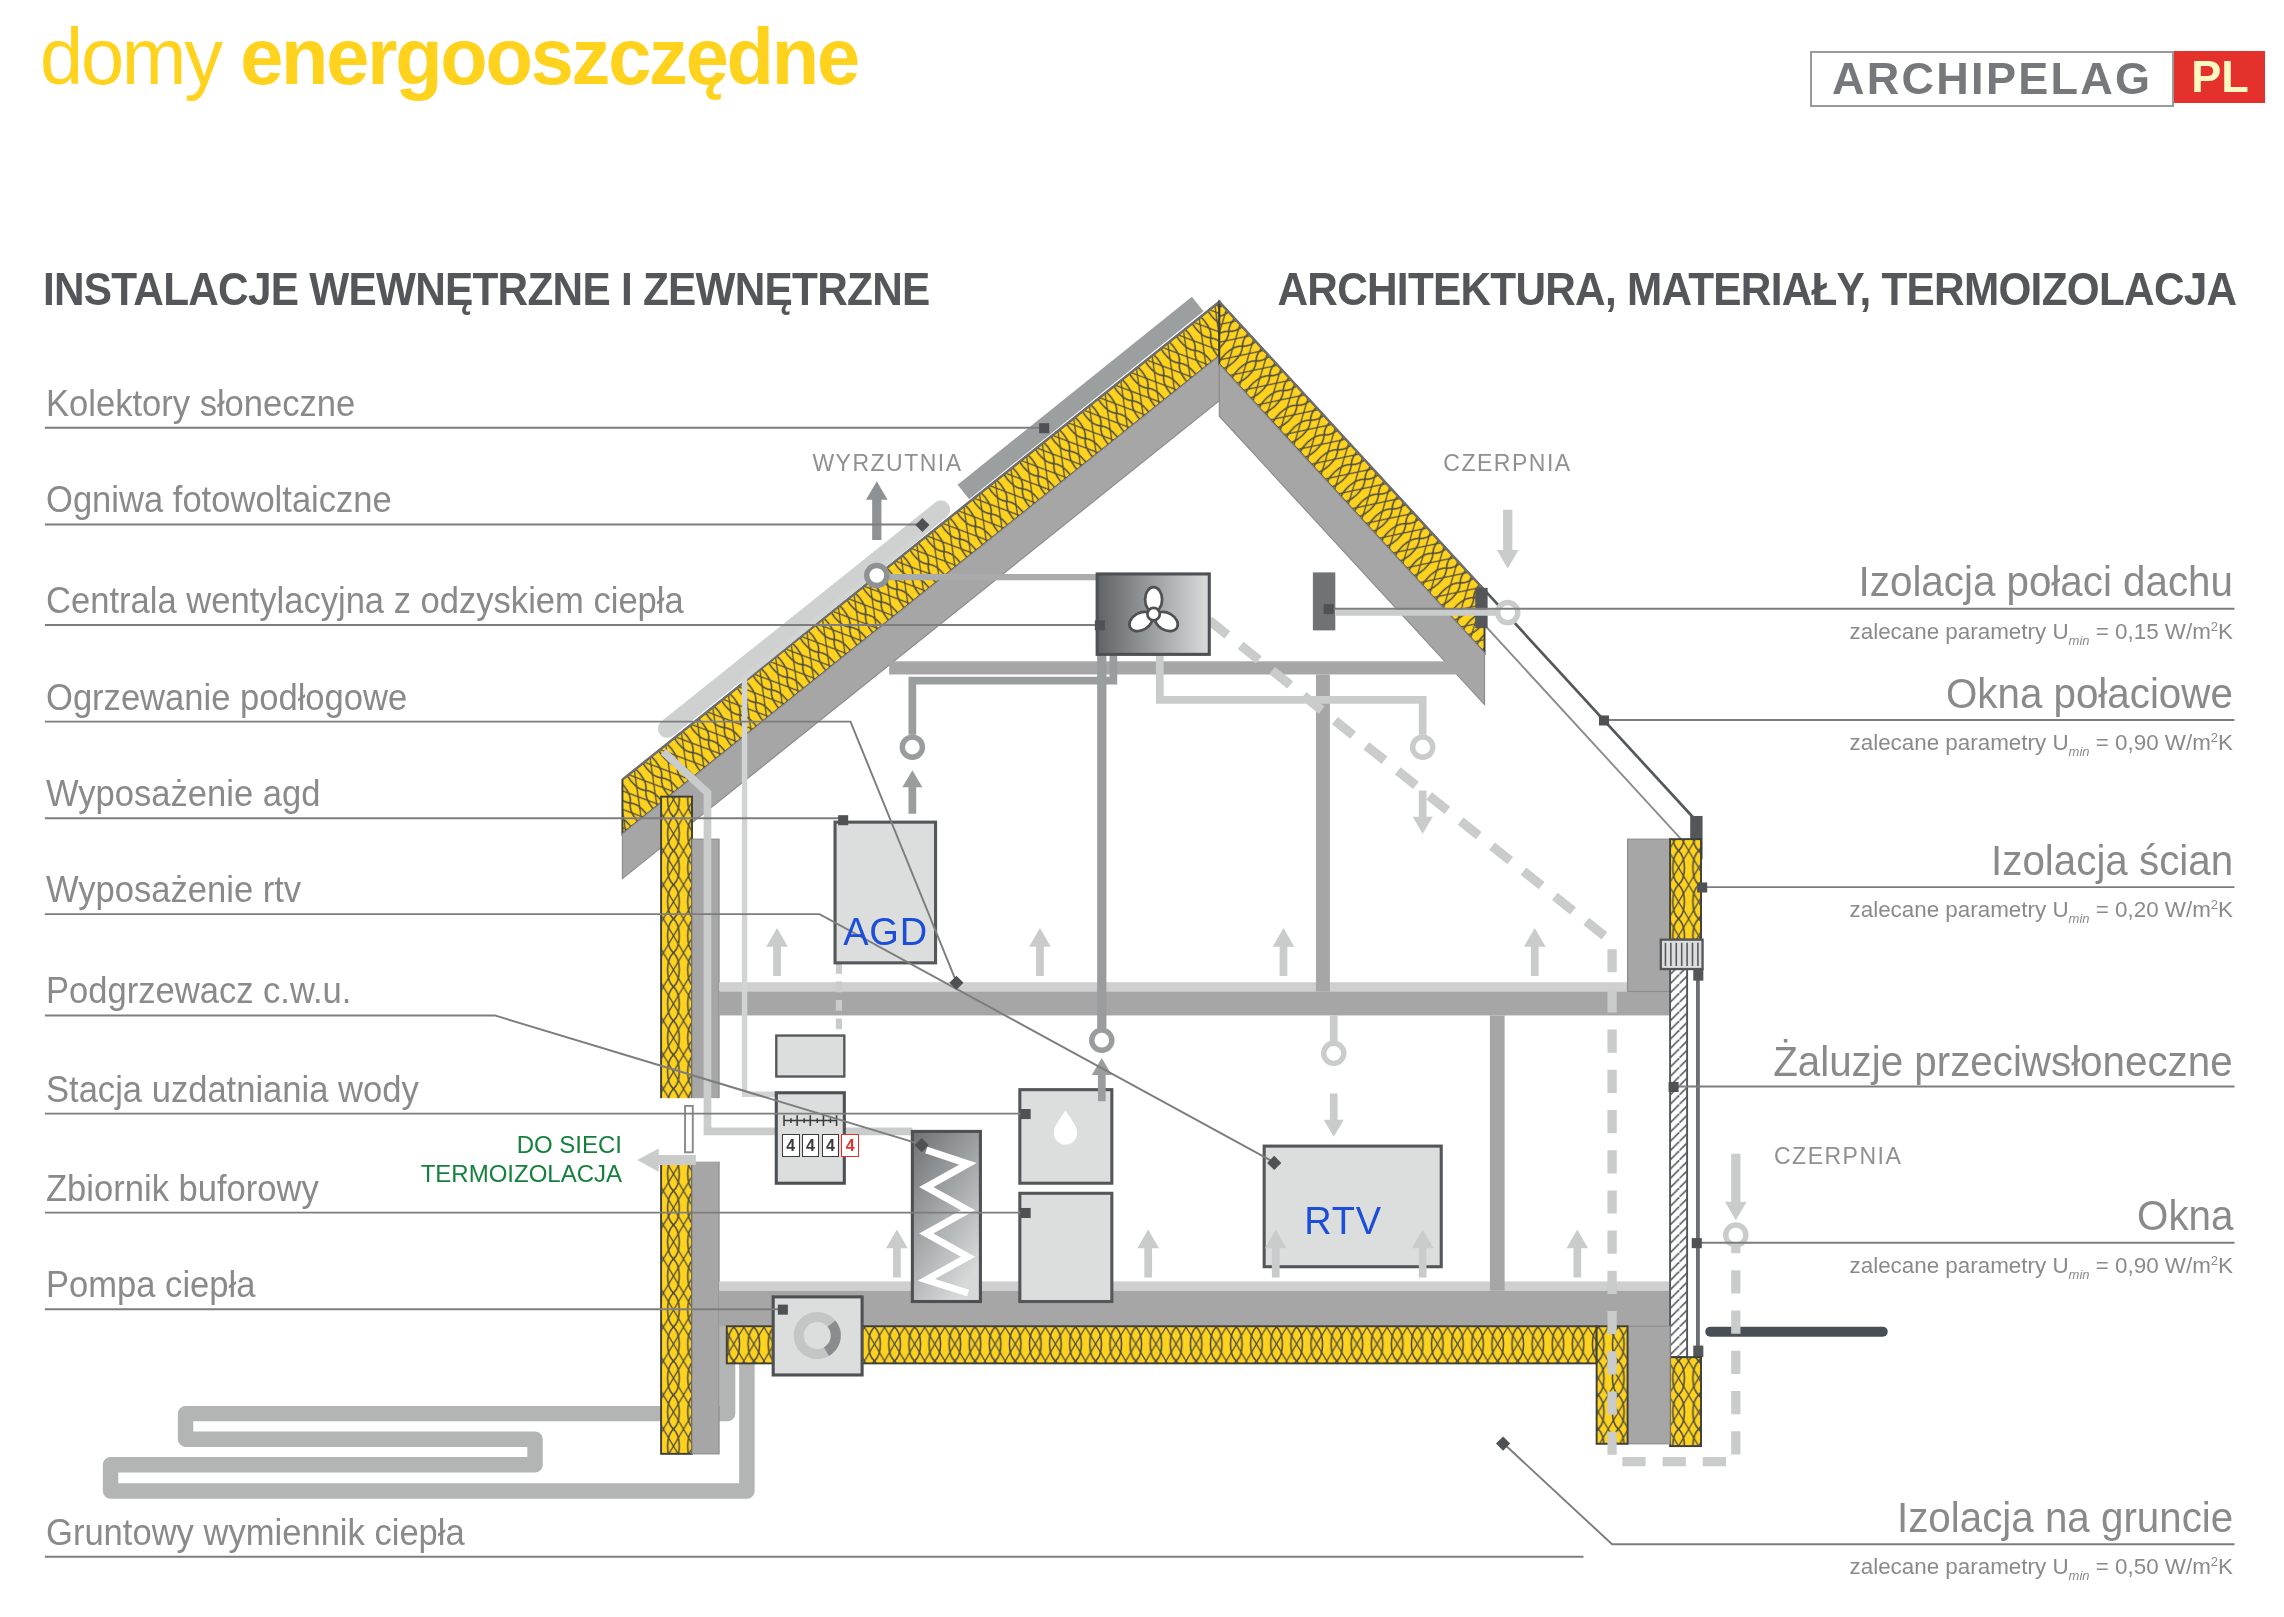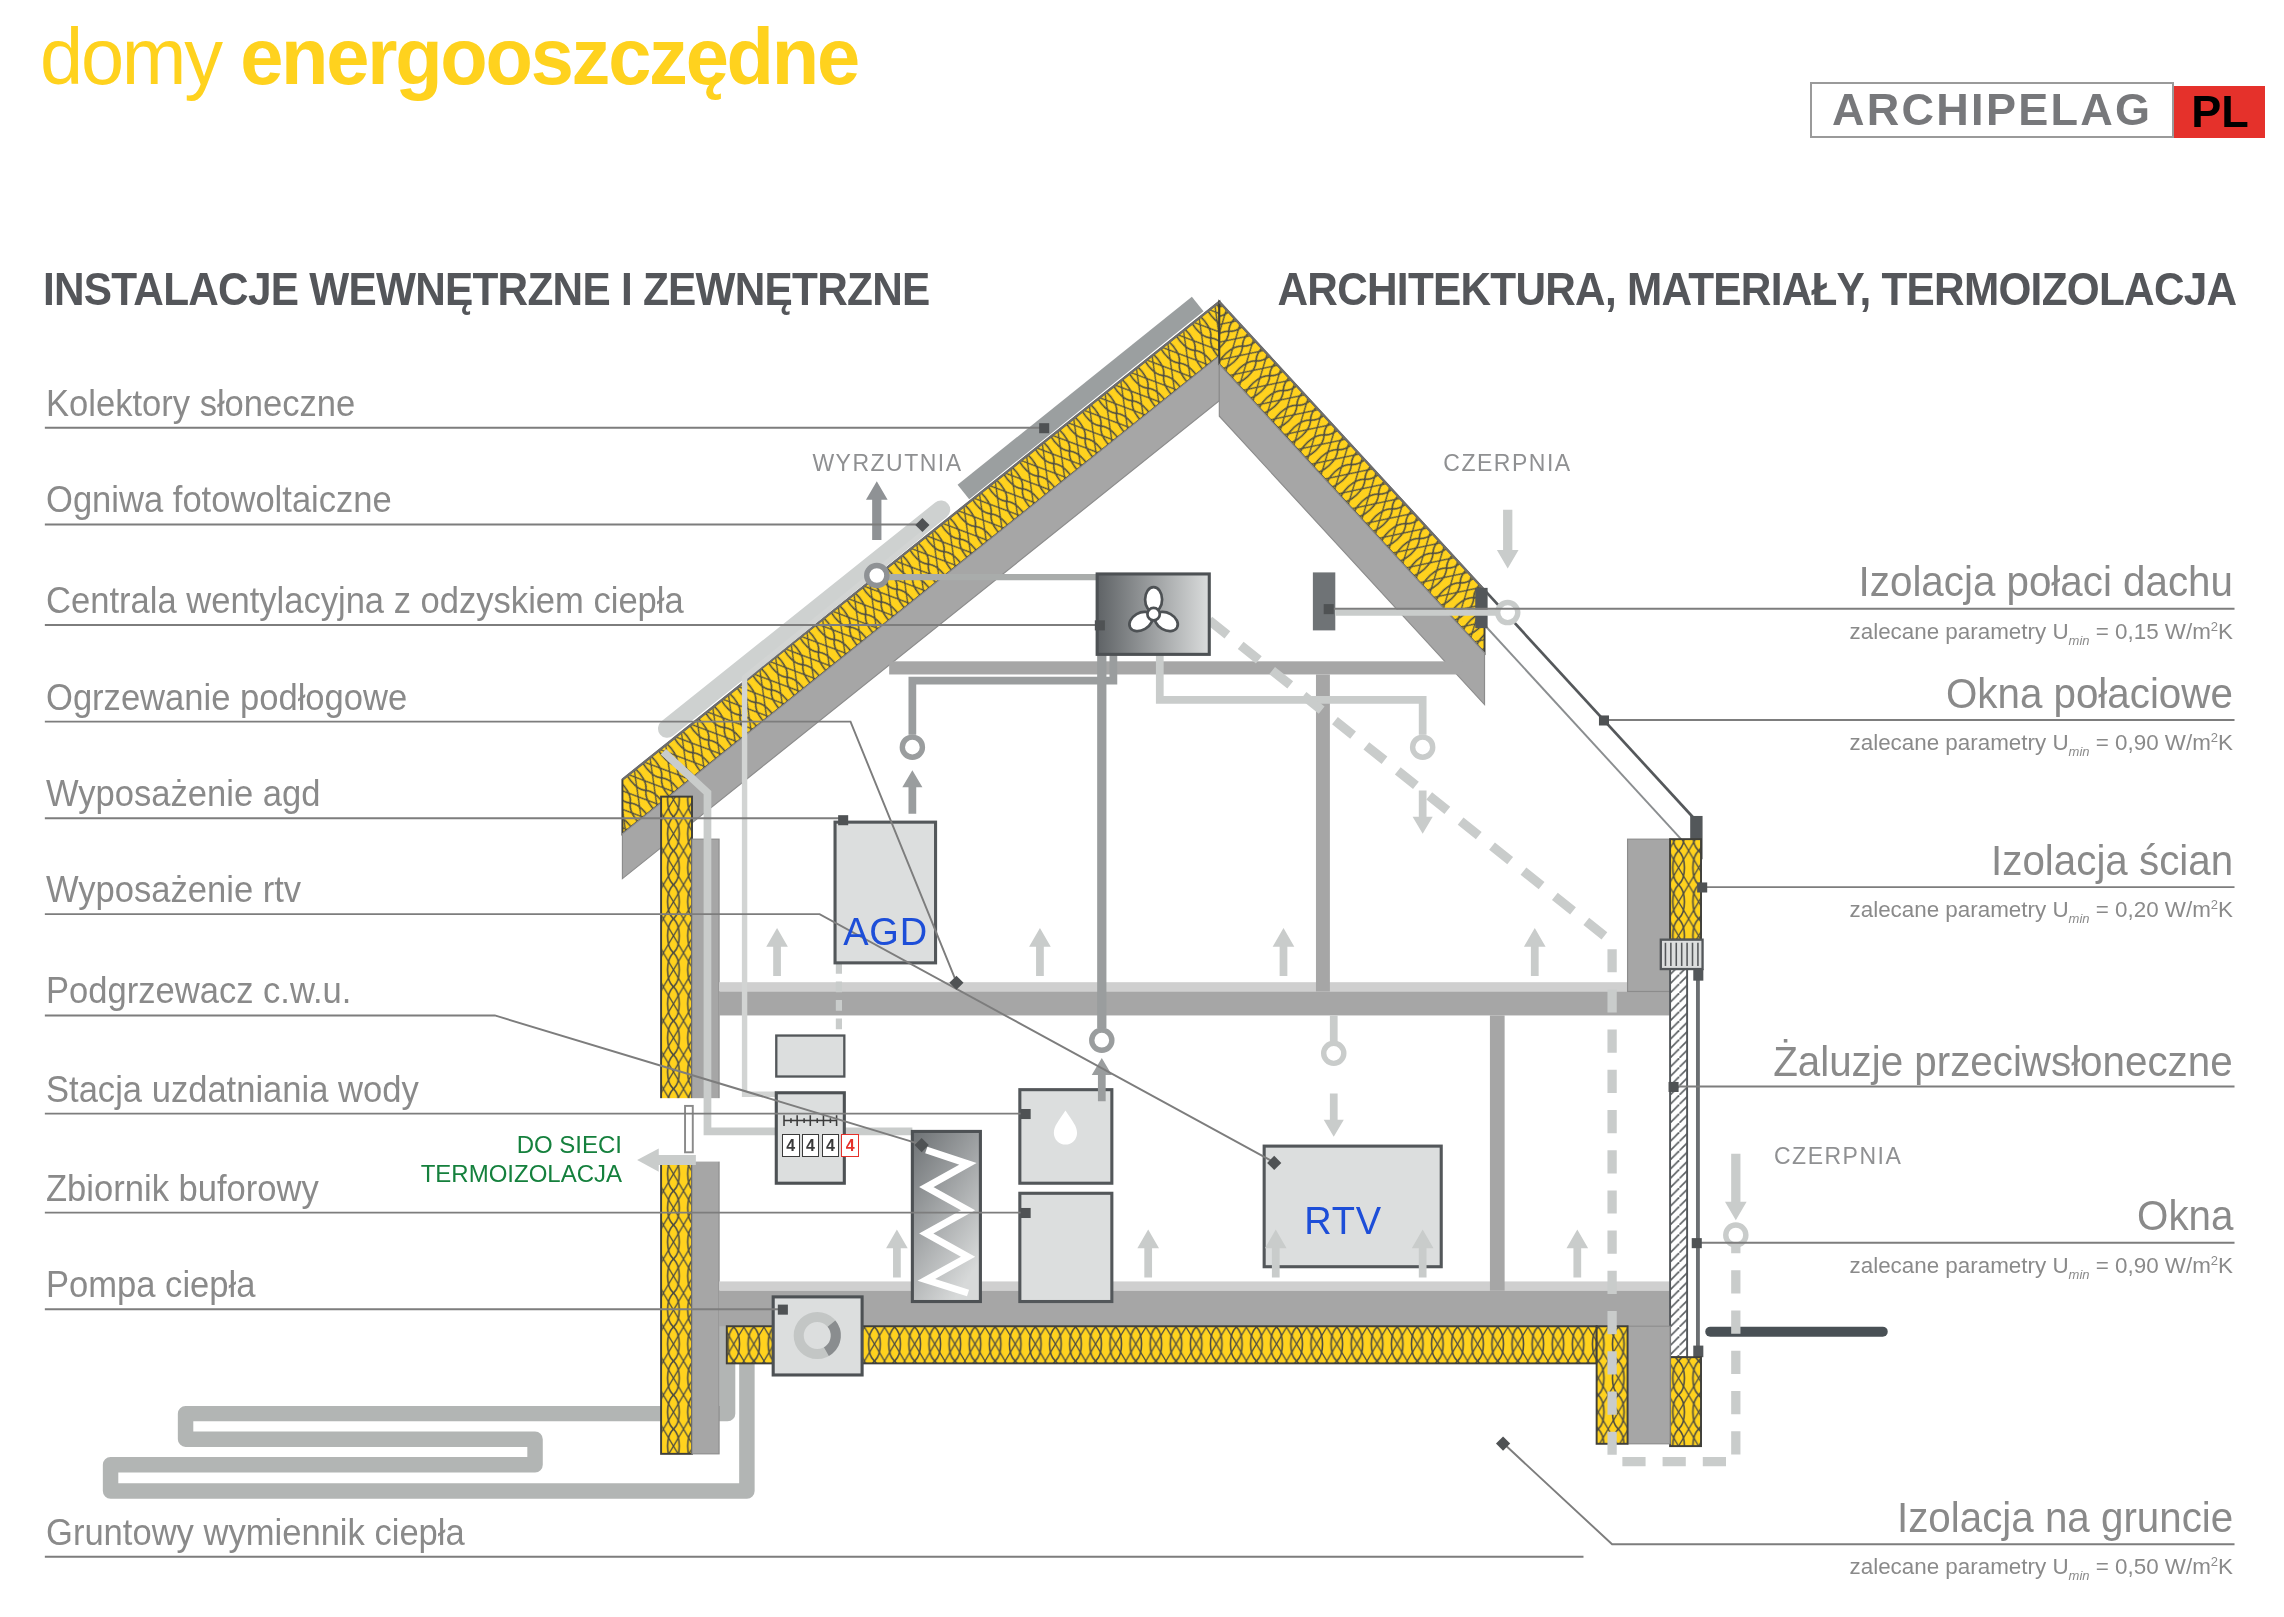--- a/index.html
+++ b/index.html
@@ -5,25 +5,25 @@
   html,body{margin:0;padding:0;background:#ffffff;}
   .stage{position:relative;width:2284px;height:1618px;background:#fff;overflow:hidden;
          font-family:"Liberation Sans", sans-serif;}
   svg.draw{position:absolute;left:0;top:0;z-index:1;}
   .txt{position:absolute;z-index:2;white-space:nowrap;}
 
   .title{left:40px;top:10.8px;font-size:80px;letter-spacing:-2.3px;transform:scaleX(.97);transform-origin:0 0;}
   .title .t-light{font-weight:300;}
   .title .t-bold{font-weight:700;}
 
-  .logo{right:18.6px;top:51px;height:87px;display:flex;align-items:flex-end;}
+  .logo{right:18.6px;top:51px;height:87px;display:flex;align-items:flex-start;}
   .logo .lg-white{background:#fff;border:2.3px solid #9a9a9a;display:flex;align-items:center;
                   padding:0 20px;font-size:45px;font-weight:700;color:#77787b;letter-spacing:2.3px;}
   .logo .lg-red{display:flex;align-items:center;justify-content:center;width:91px;
-                font-size:45px;font-weight:700;color:#000000;}
+                font-size:45px;font-weight:700;color:#fef9c3;}
 
   .heading{top:261px;font-size:47px;font-weight:700;color:#54565a;letter-spacing:-0.8px;}
   .heading.hl{left:43px;transform:scaleX(.9);transform-origin:0 50%;}
   .heading.hr{right:48px;transform:scaleX(.9);transform-origin:100% 50%;}
 
   .llabel{left:46px;font-size:36px;font-weight:400;color:#8a8a8a;transform:scaleX(.96);transform-origin:0 100%;}
   .rlabel{right:51px;font-size:42px;font-weight:400;color:#8a8a8a;transform:scaleX(.96);transform-origin:100% 100%;}
   .rparam{right:51px;font-size:22.4px;color:#8a8a8a;}
   .rparam sub{font-size:13px;font-style:italic;}
   .rparam sup{font-size:13px;}

